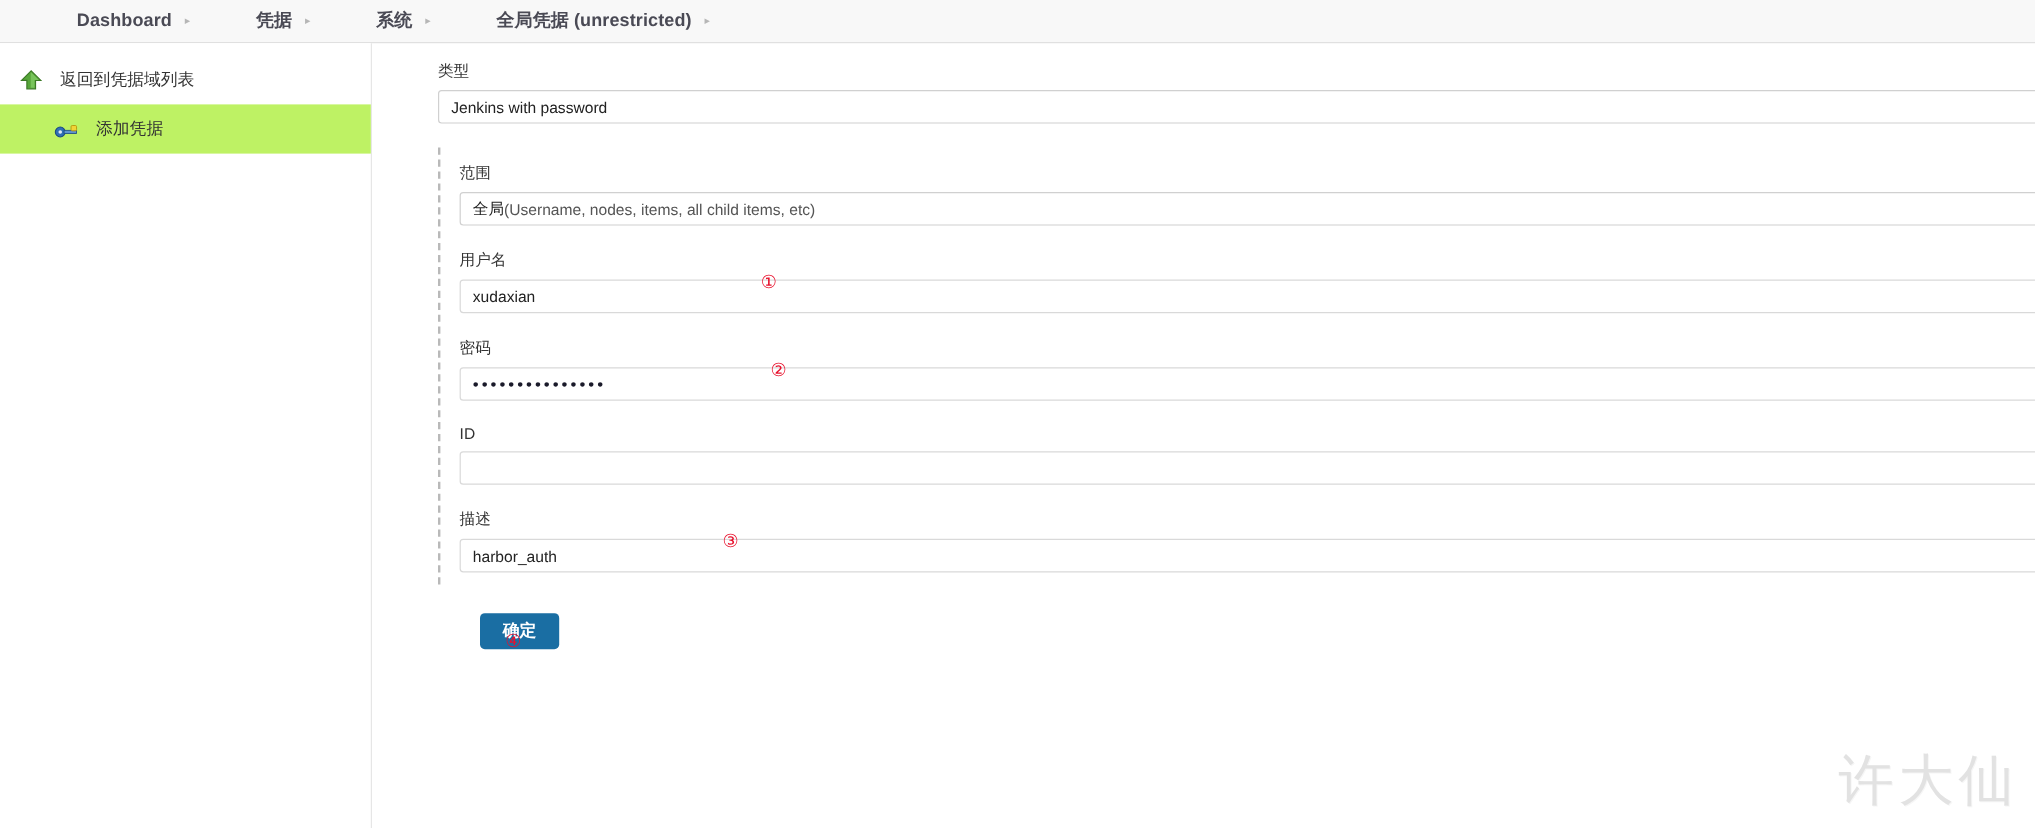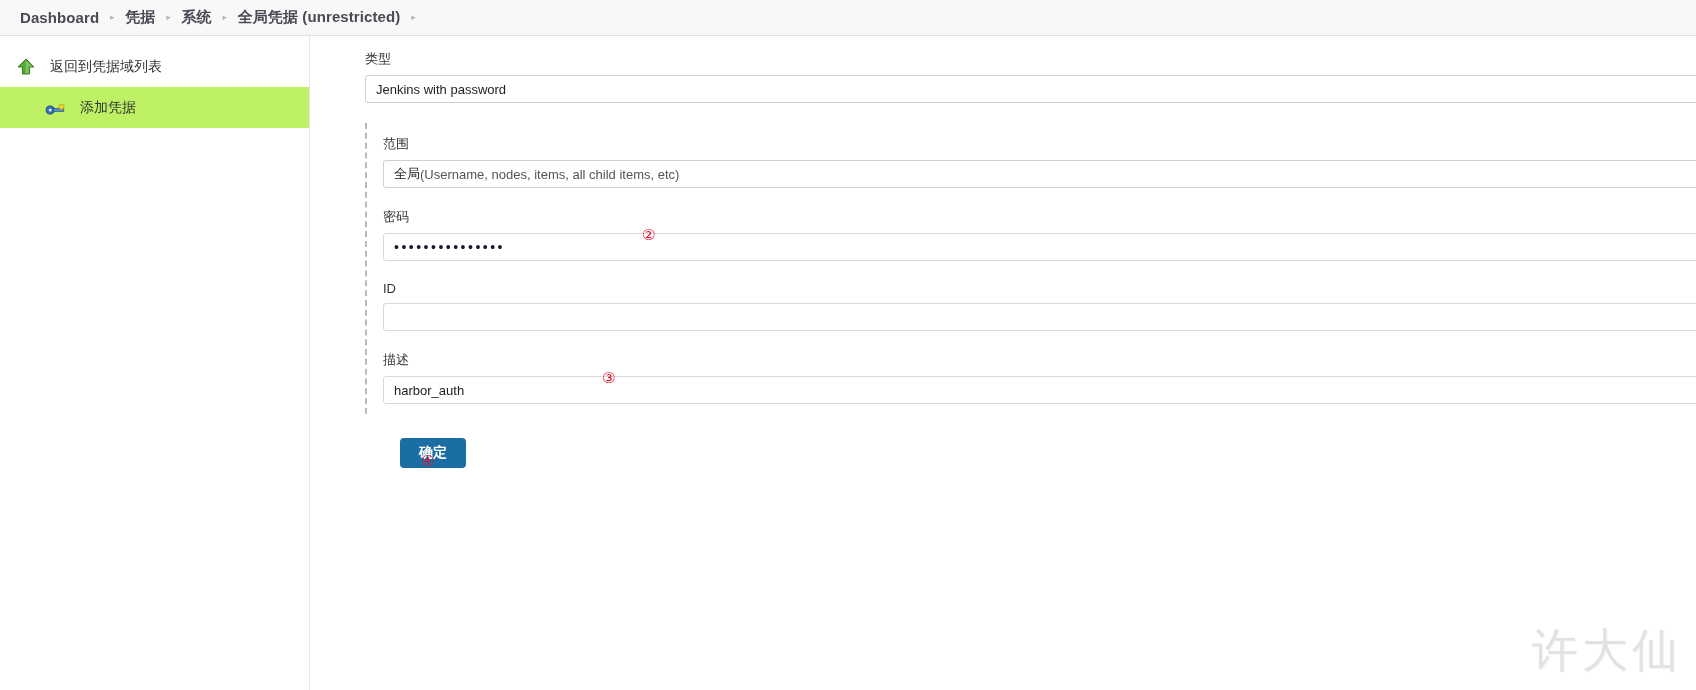--- a/index.html
+++ b/index.html
@@ -24,20 +24,21 @@
     align-items: center;
     padding-left: 20px;
     box-sizing: border-box;
   }
   .crumb {
     font-size: 15px;
     font-weight: bold;
     color: #4a4a55;
     white-space: nowrap;
     letter-spacing: 0.1px;
+    margin-left: 44px;
   }
   .crumb.link { color: #4a4a55; }
   .crumb-sep {
     width: 26px;
     text-align: center;
     color: #b6b6b6;
     font-size: 9px;
     line-height: 1;
     user-select: none;
   }
@@ -233,20 +234,27 @@
     <div class="nested">
 
       <div class="field-block">
         <label class="field-label">范围</label>
         <div class="control select">
           <span>全局</span>
             <span class="scope-note"> (Username, nodes, items, all child items, etc)</span>
         </div>
       </div>
 
+      <div class="field-block">
+        <label class="field-label">用户名</label>
+        <div class="control">
+          <span>xudaxian</span>
+          <span class="anno" style="left:250px; top:-6px;">①</span>
+        </div>
+      </div>
 
       <div class="field-block">
         <label class="field-label">密码</label>
         <div class="control">
           <span class="dots">•••••••••••••••</span>
           <span class="anno" style="left:258px; top:-6px;">②</span>
         </div>
       </div>
 
       <div class="field-block">

